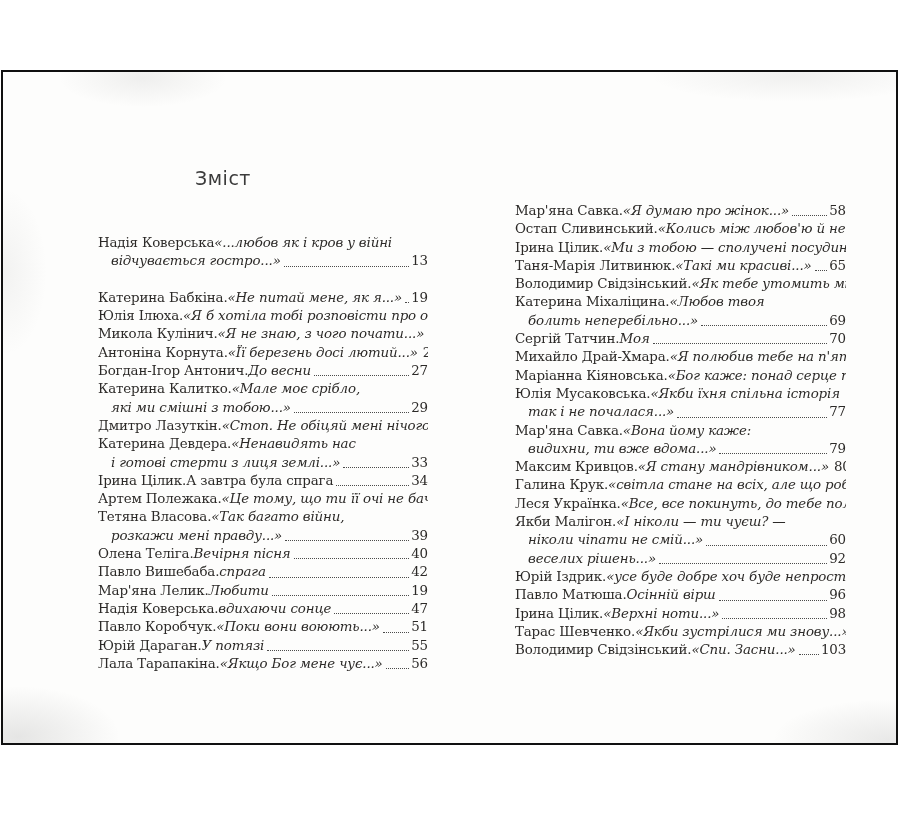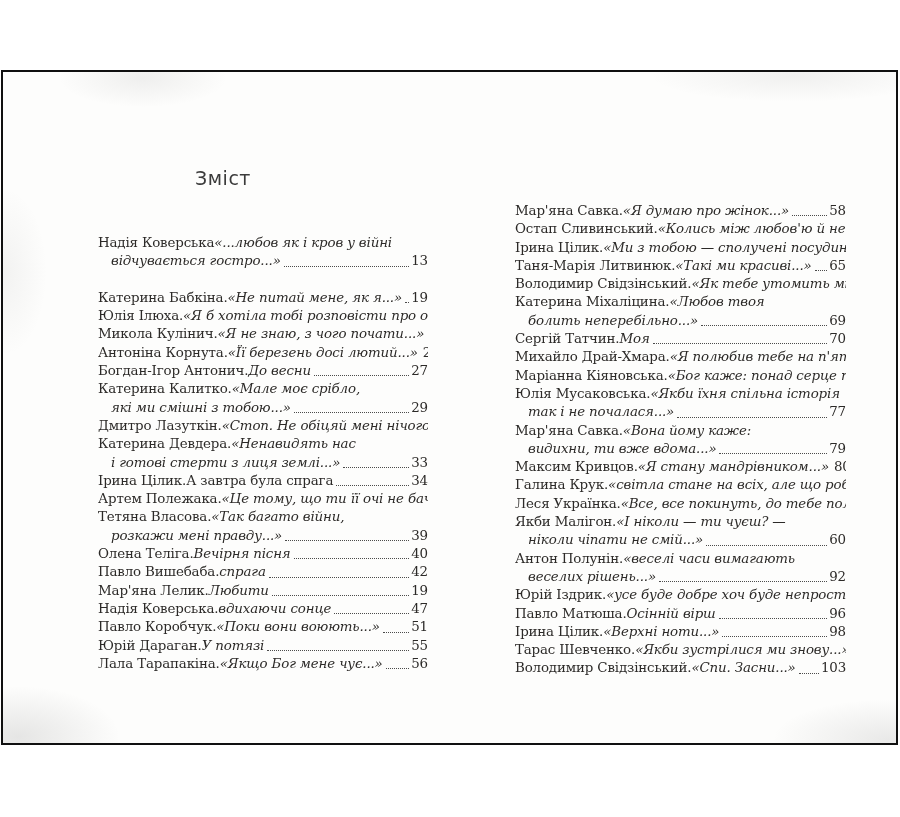--- a/index.html
+++ b/index.html
@@ -264,24 +264,20 @@
       </div>
       <div class="row">
         <span class="author">Якби Малігон.</span> 
         <span class="t it">«І ніколи — ти чуєш? —</span>
       </div>
       <div class="row cont">
         <span class="t it">ніколи чіпати не смій...»</span>
         <span class="lead"></span>
         <span class="pg">60</span>
       </div>
-      <div class="row">
-        <span class="author">Антон Полунін.</span> 
-        <span class="t it">«веселі часи вимагають</span>
-      </div>
       <div class="row cont">
         <span class="t it">веселих рішень...»</span>
         <span class="lead"></span>
         <span class="pg">92</span>
       </div>
       <div class="row">
         <span class="author">Юрій Іздрик.</span> 
         <span class="t it">«усе буде добре хоч буде непросто...»</span>
         <span class="lead"></span>
       </div>

